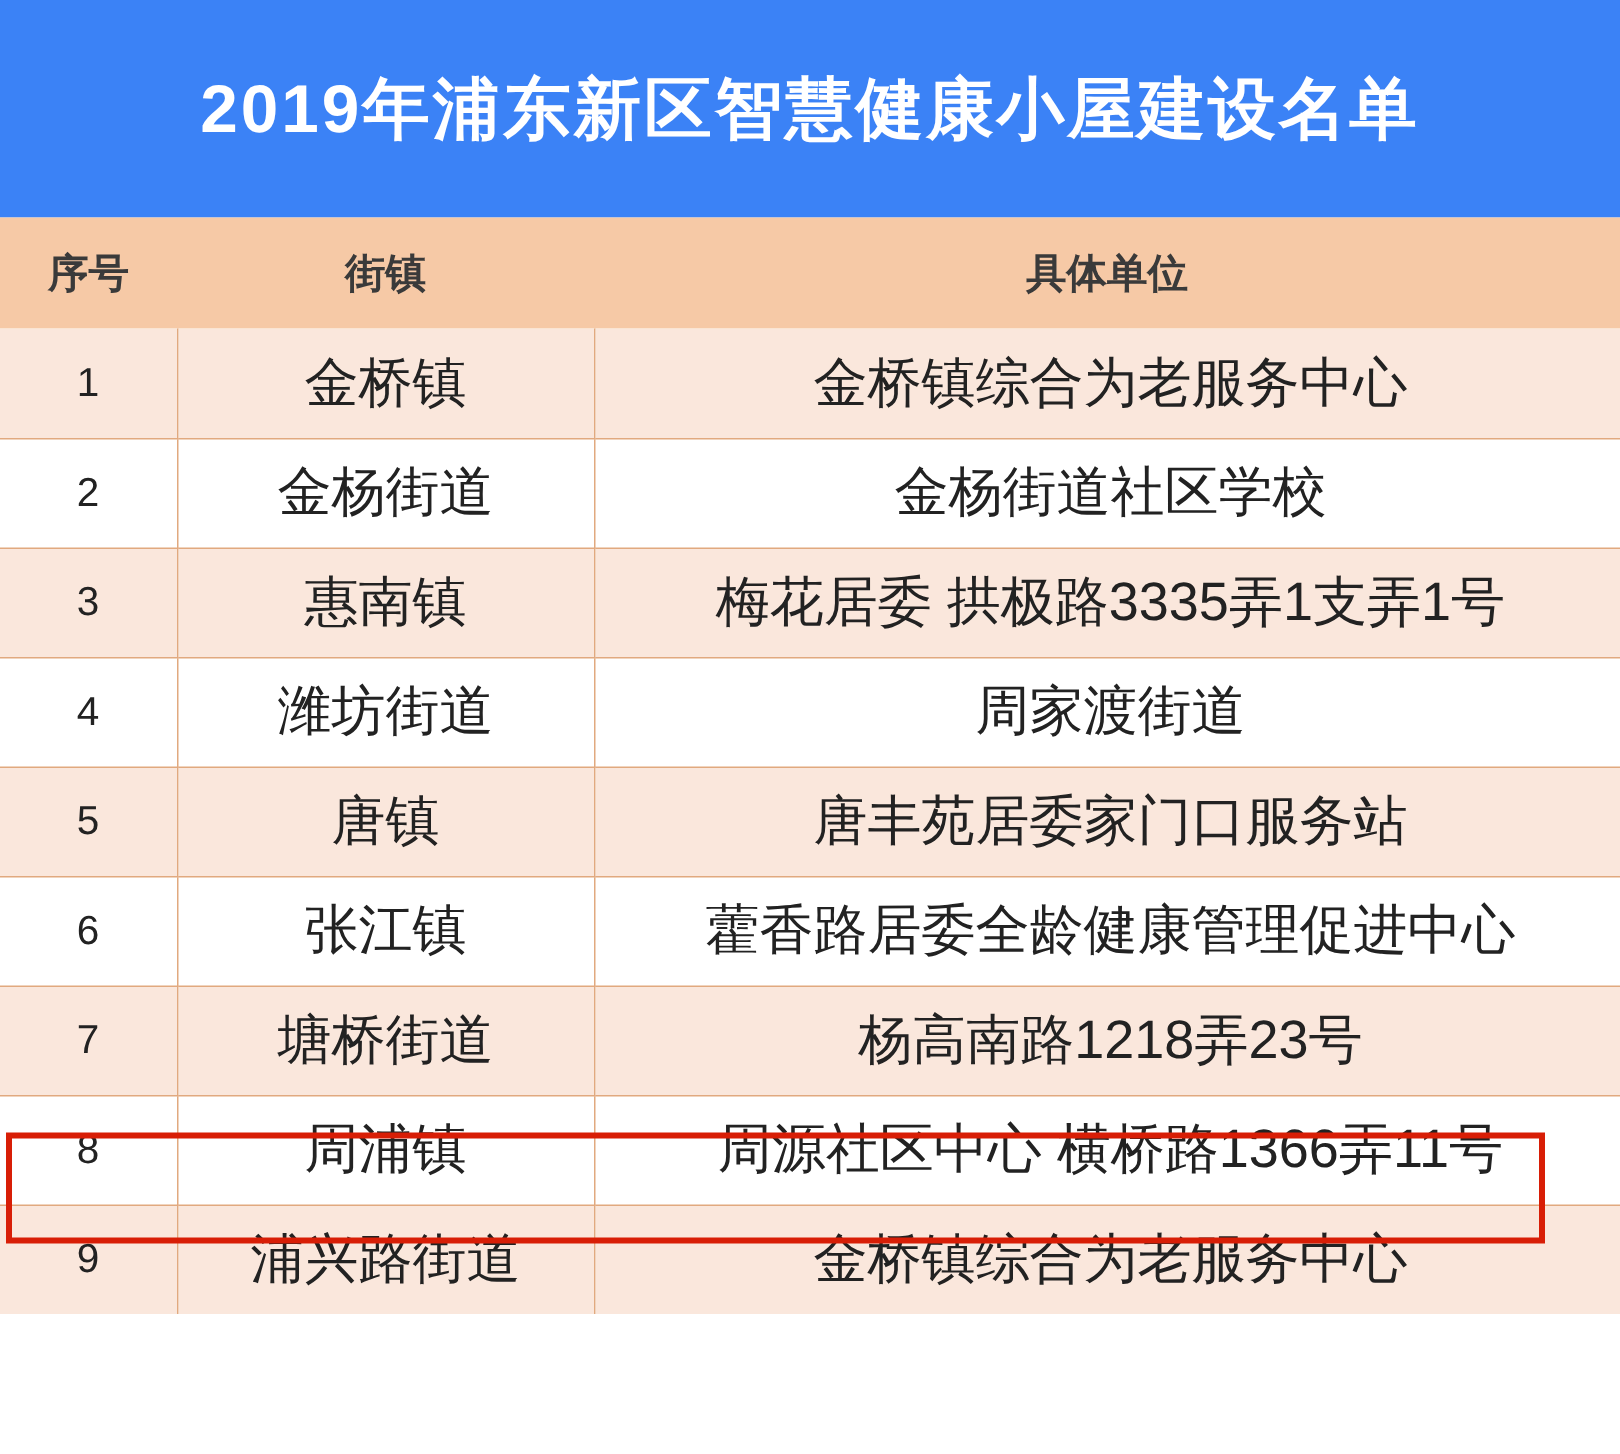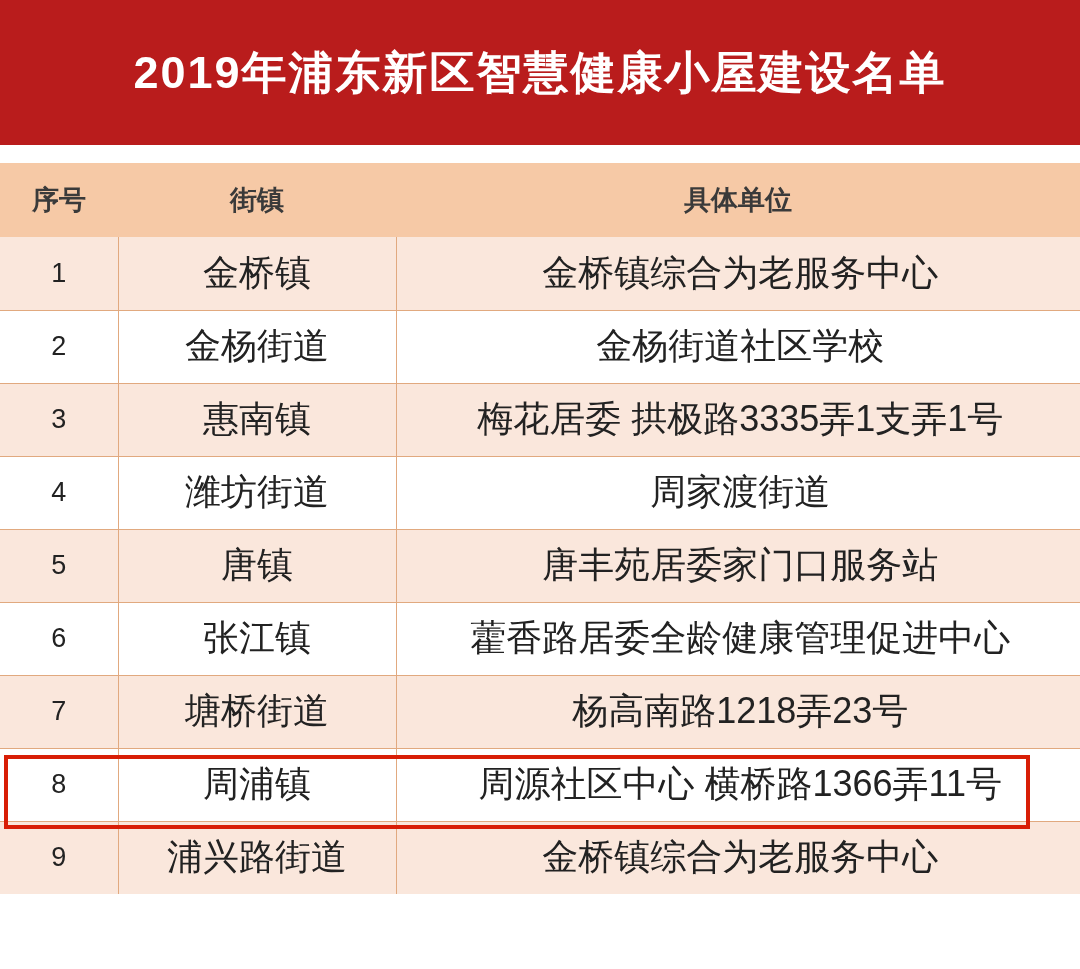--- a/index.html
+++ b/index.html
@@ -14,37 +14,36 @@
     overflow: hidden;
   }
   .page {
     position: relative;
     width: 1080px;
     height: 969px;
     box-sizing: border-box;
   }
   .title-bar {
     height: 145px;
-    background: #b91c1c;
+    background: #3b82f6;
     display: flex;
     align-items: center;
     justify-content: center;
   }
   .title-text {
     color: #ffffff;
     font-size: 45px;
     font-weight: bold;
     letter-spacing: 2px;
     white-space: nowrap;
   }
   table.listing {
     width: 100%;
     border-collapse: collapse;
     table-layout: fixed;
-    margin-top: 18px;
   }
   table.listing col.c-idx { width: 118px; }
   table.listing col.c-town { width: 278px; }
   table.listing col.c-unit { width: auto; }
 
   thead th {
     background: #F6C9A6;
     color: #3a3a3a;
     font-size: 27px;
     font-weight: bold;

